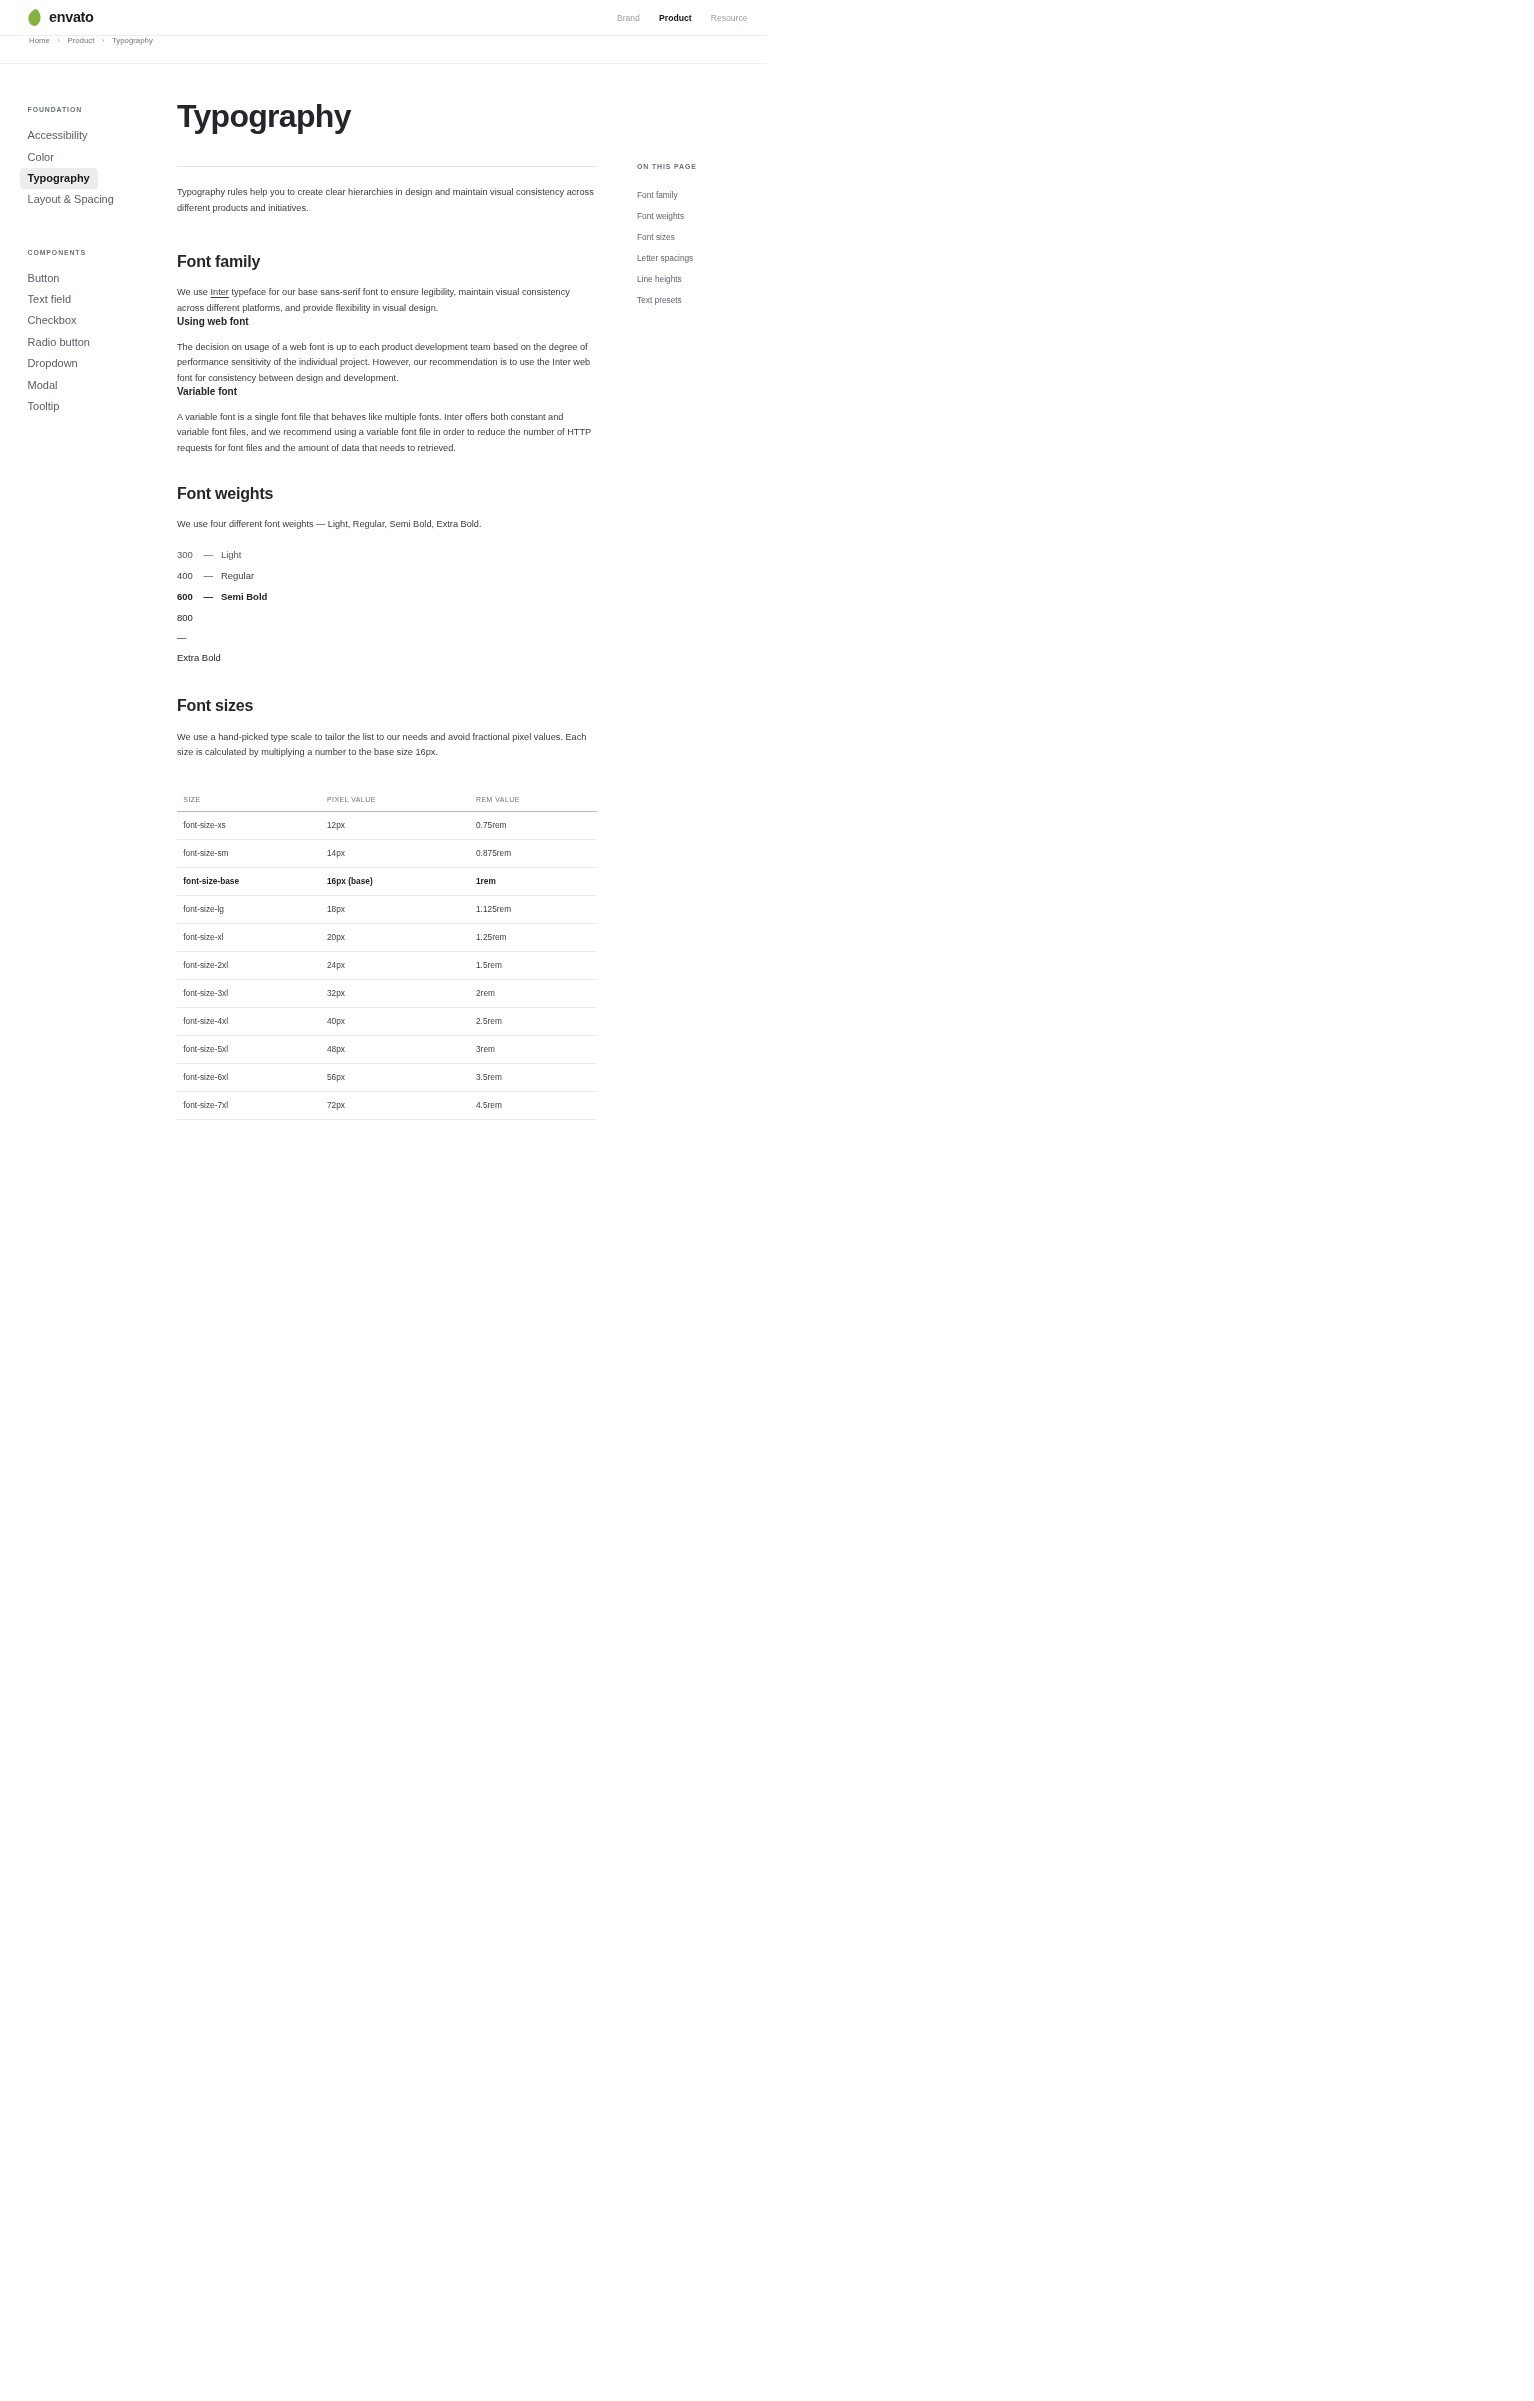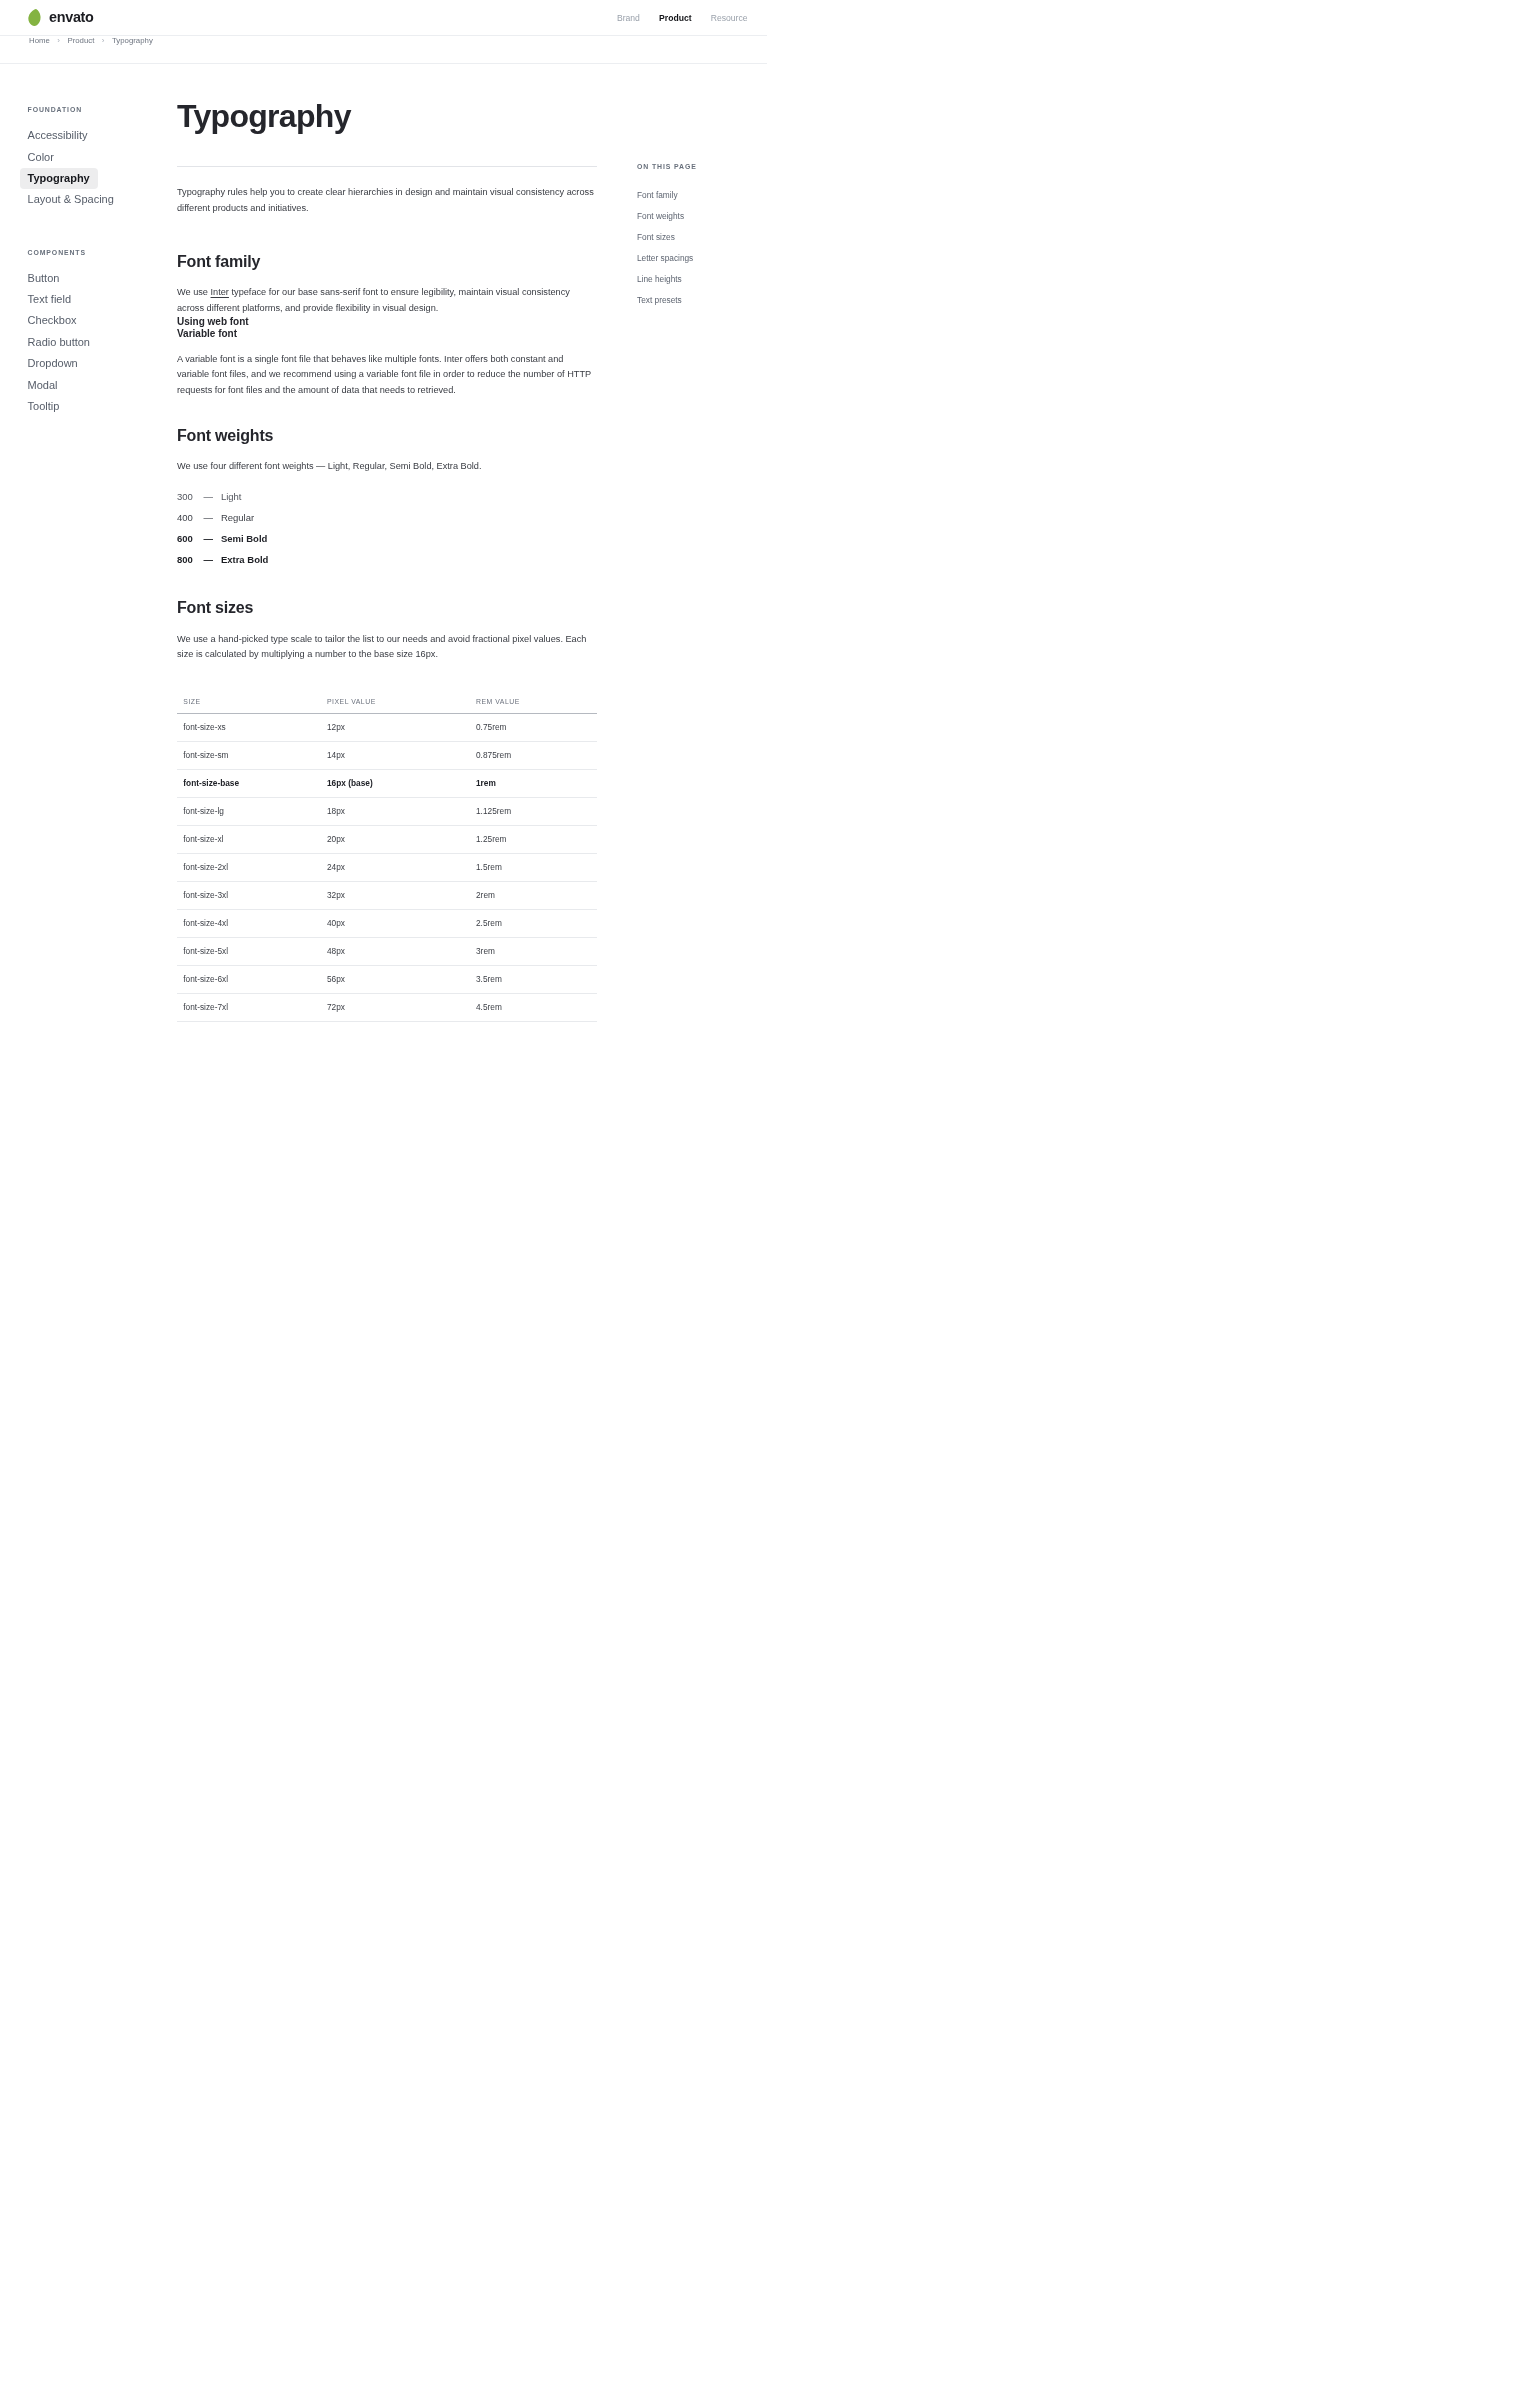--- a/index.html
+++ b/index.html
@@ -137,20 +137,21 @@
 <main class="main">
   <h1>Typography</h1>
   <hr class="title-rule">
   <p class="intro">Typography rules help you to create clear hierarchies in design and maintain visual consistency across different products and initiatives.</p>
 
   <h2 class="mt-62">Font family</h2>
   <p class="body"><span>We use </span><a href="#" class="inline-link">Inter</a><span> typeface for our base sans-serif font to ensure legibility, maintain visual consistency across different platforms, and provide flexibility in visual design.</span></p>
 
 
   <h3>Using web font</h3>
+  <p class="body">The decision on usage of a web font is up to each product development team based on the degree of performance sensitivity of the individual project. However, our recommendation is to use the Inter web font for consistency between design and development.</p>
 
   <h3>Variable font</h3>
   <p class="body">A variable font is a single font file that behaves like multiple fonts. Inter offers both constant and variable font files, and we recommend using a variable font file in order to reduce the number of HTTP requests for font files and the amount of data that needs to retrieved.</p>
 
   <h2 class="mt-48">Font weights</h2>
   <p class="body">We use four different font weights — Light, Regular, Semi Bold, Extra Bold.</p>
   <div class="weights" id="weights">
       <div class="weight-row" style="font-weight: 300; color: rgb(83, 86, 94);">
         <span class="weight-num">300</span>
         <span class="weight-dash">—</span>
@@ -159,21 +160,21 @@
       <div class="weight-row" style="font-weight: 400; color: rgb(60, 63, 70); align-items: flex-end;">
         <span class="weight-num">400</span>
         <span class="weight-dash">—</span>
         <span class="weight-label">Regular</span>
       </div>
       <div class="weight-row" style="font-weight: 700; color: rgb(35, 37, 43);">
         <span class="weight-num">600</span>
         <span class="weight-dash">—</span>
         <span class="weight-label">Semi Bold</span>
       </div>
-      <div class="weight-row" style="font-weight: 700; color: rgb(27, 29, 34);">
+      <div class="weight-row" style="font-weight: 400; color: rgb(27, 29, 34); flex-direction: column;">
         <span class="weight-num">800</span>
         <span class="weight-dash">—</span>
         <span class="weight-label">Extra Bold</span>
       </div>
     </div>
 
   <h2 class="mt-55">Font sizes</h2>
   <p class="body">We use a hand-picked type scale to tailor the list to our needs and avoid fractional pixel values. Each size is calculated by multiplying a number to the base size 16px.</p>
 
   <table id="sizes-table">

